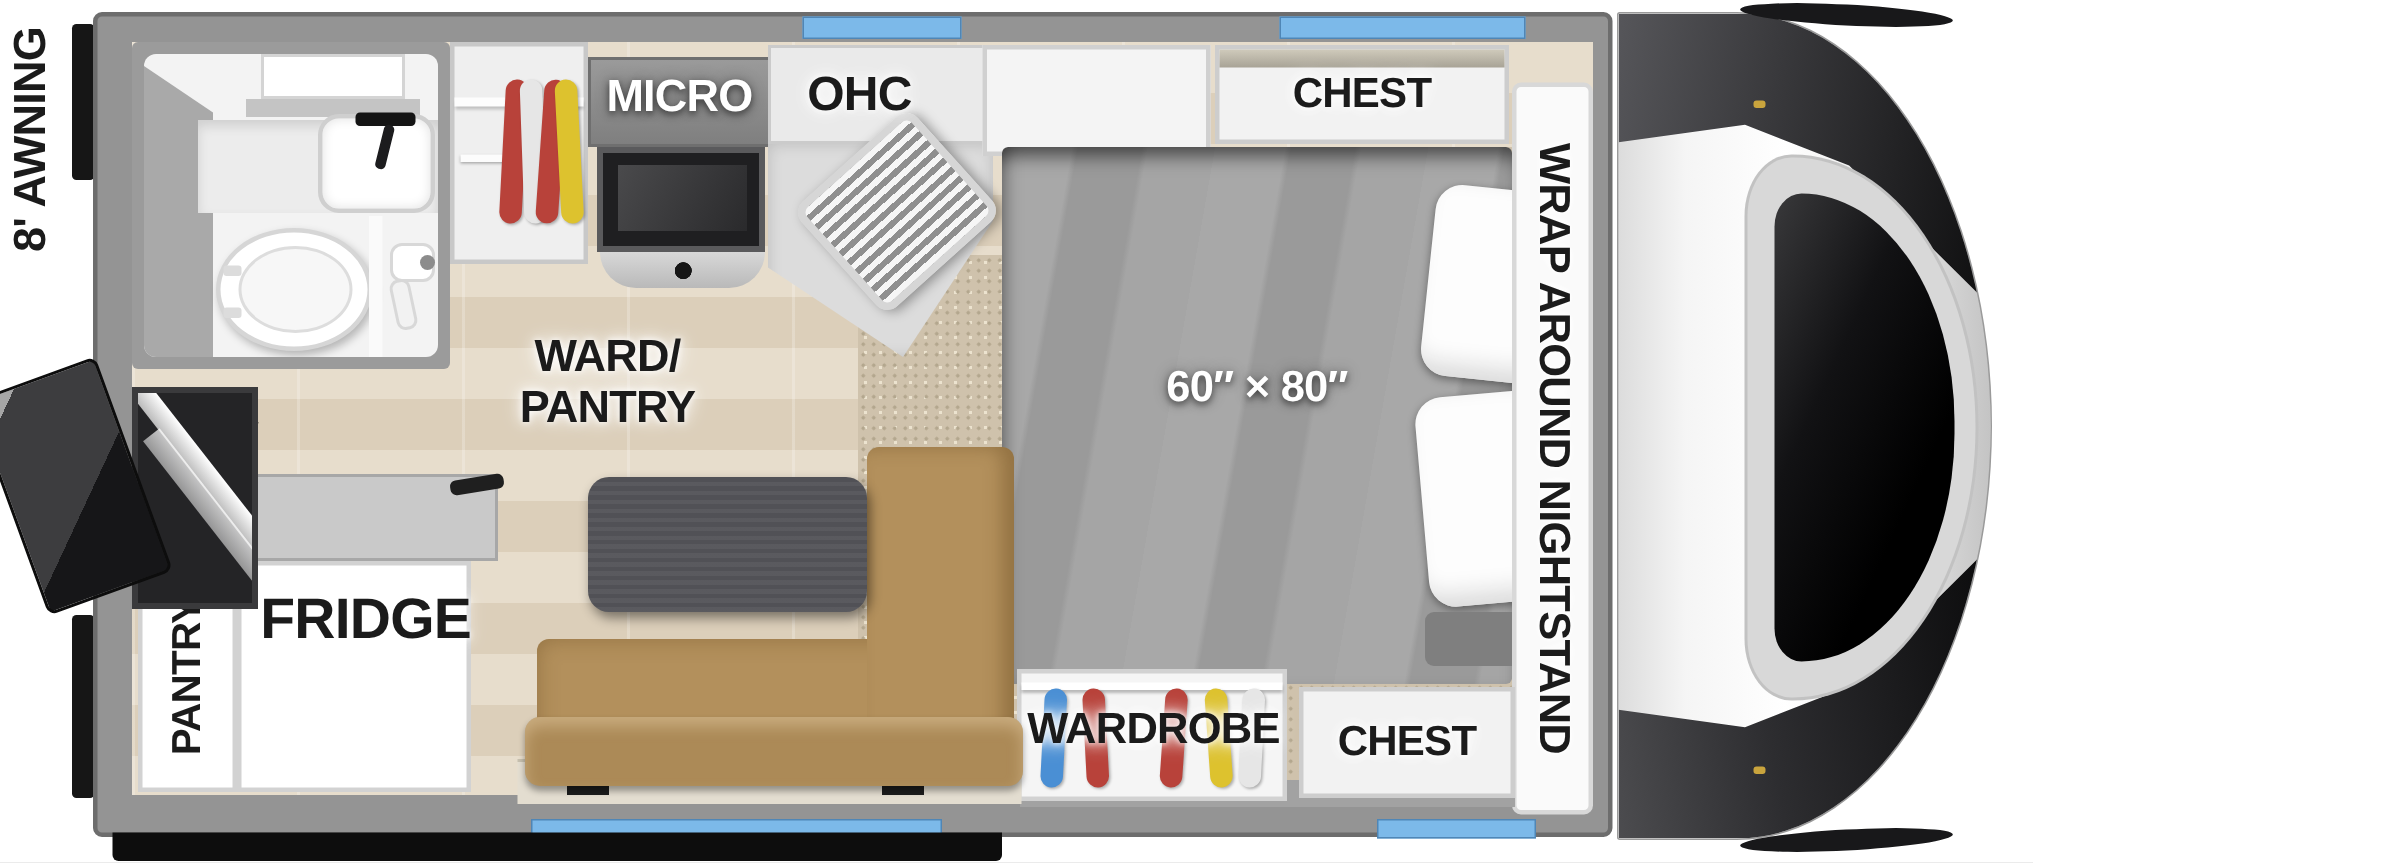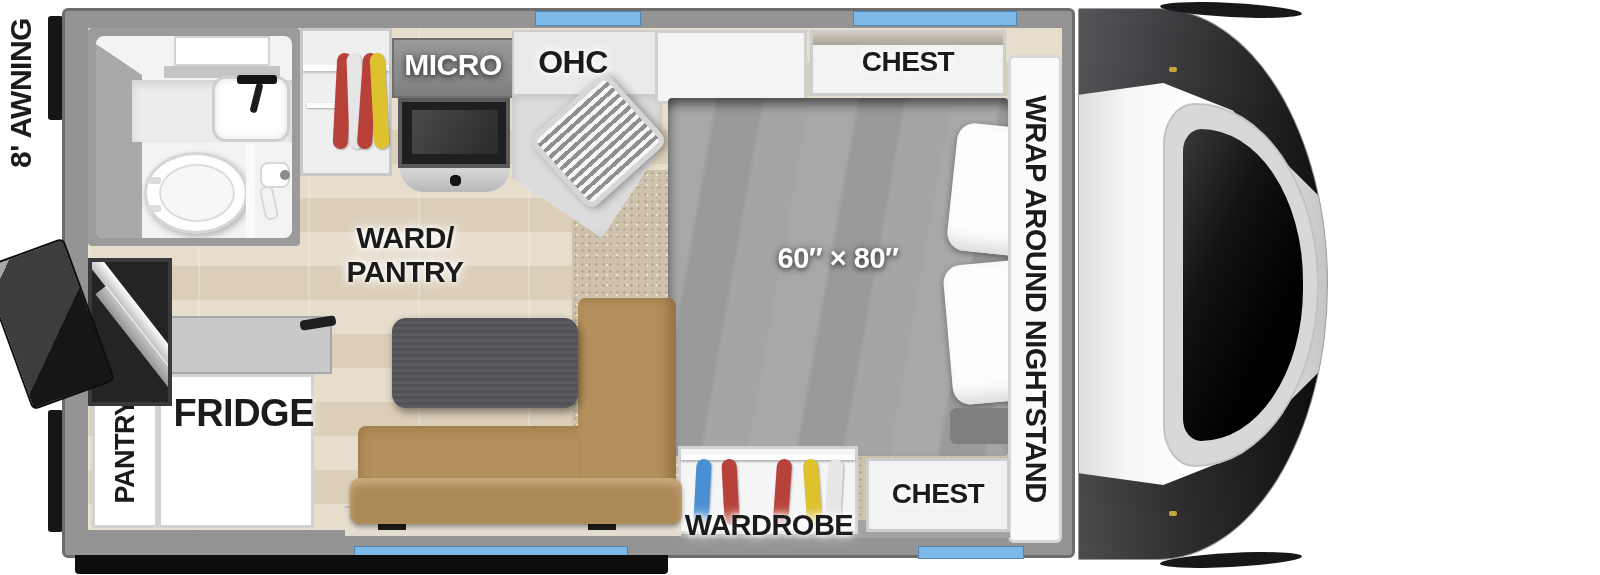--- a/index.html
+++ b/index.html
@@ -104,21 +104,21 @@
 
   
   .nightstand{left:1008px;top:55px;width:54px;height:488px;background:#fafafa;border:3px solid #d8d8d8;
               border-radius:6px;}
   .ns-text{left:50%;top:50%;transform:translate(-50%,-50%) rotate(90deg);font-size:29px;}
 
   
   .wardrobe{left:678px;top:446px;width:180px;height:88px;background:#f5f5f5;border:3px solid #d2d2d2;}
   .wr-rail{left:0;top:6px;width:100%;height:5px;background:#fff;box-shadow:0 2px 2px rgba(0,0,0,.25);}
   .clh{width:15px;height:66px;border-radius:8px;top:10px;box-shadow:1px 1px 2px rgba(0,0,0,.3);}
-  .wardrobe-label{left:664px;top:470px;width:210px;font-size:29px;text-align:center;margin-top:39px;}
+  .wardrobe-label{left:664px;top:470px;width:210px;font-size:29px;text-align:center;}
 
   
   .platform{left:345px;top:506px;width:336px;height:30px;background:#e3ddd0;border-top:2px solid #c6bfae;}
   .step-gray{left:680px;top:520px;width:330px;height:18px;background:#a2a2a2;}
 
   
   .sofa-seat{left:358px;top:426px;width:252px;height:96px;background:#b3905c;border-radius:8px;
              box-shadow:inset 0 0 14px rgba(90,60,20,.35);}
   .sofa-back{left:578px;top:298px;width:98px;height:224px;background:#b3905c;border-radius:8px;
              box-shadow:inset -8px 0 12px rgba(90,60,20,.35);}

